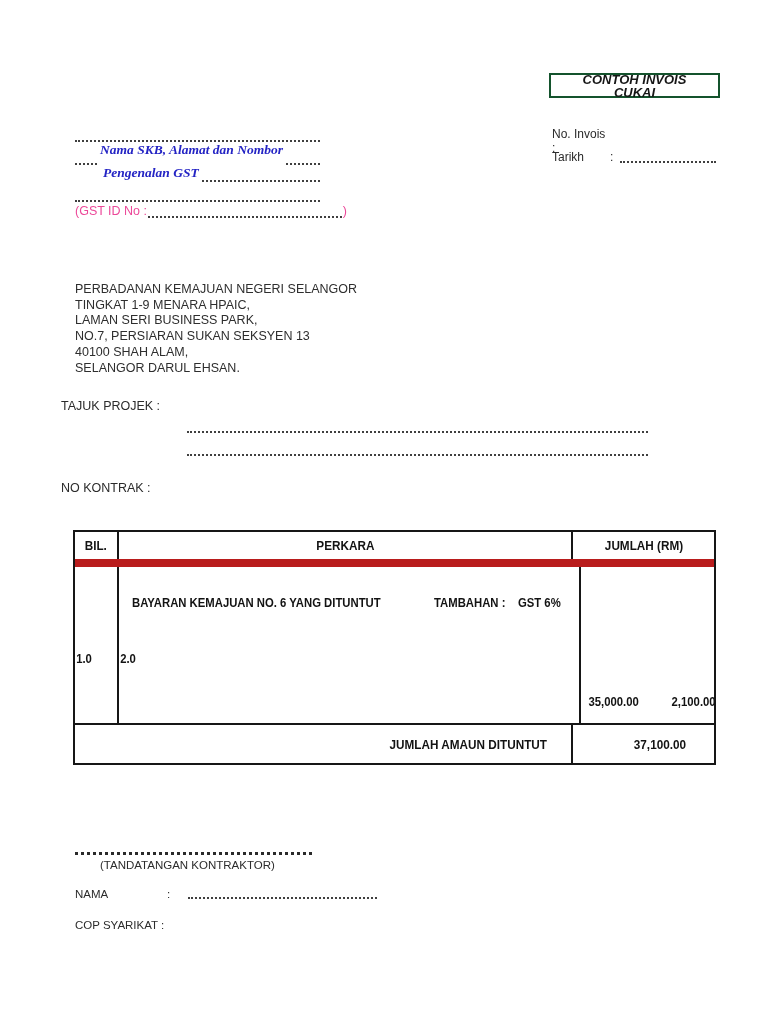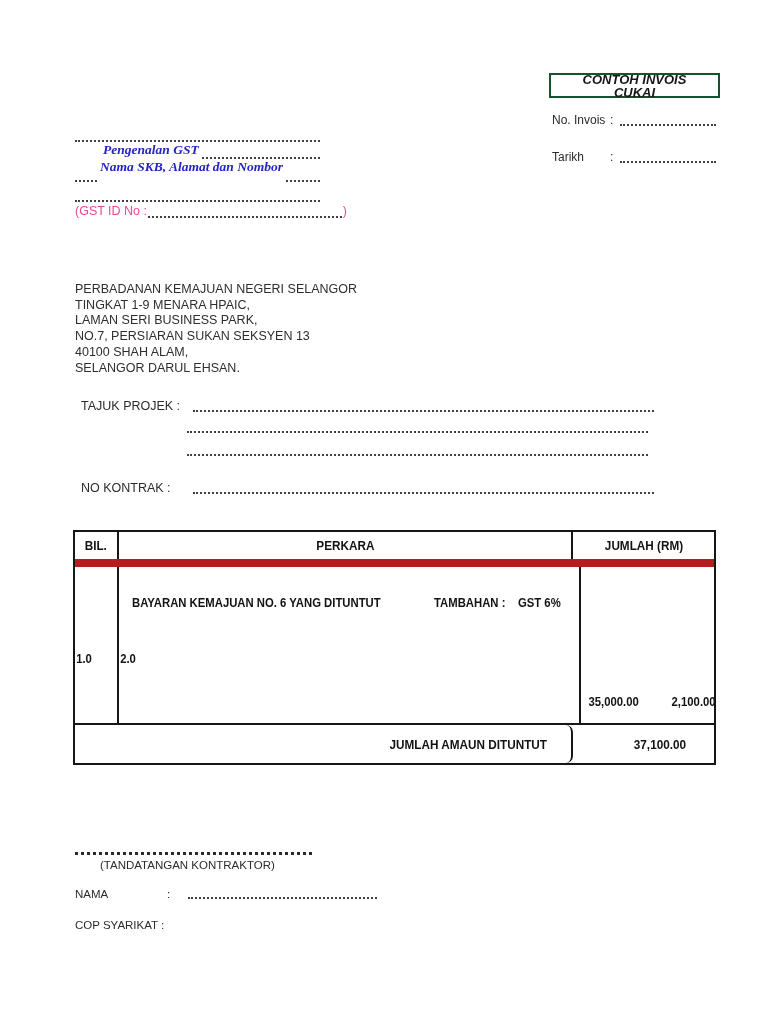--- a/index.html
+++ b/index.html
@@ -11,21 +11,21 @@
   
   .stamp {
     position:absolute; left:549px; top:73px; width:167px; height:21px;
     border:2px solid #14532d; display:flex; flex-direction:column;
     align-items:center; justify-content:center; overflow:visible; background:#fff;
   }
   .stamp-line { font-size:13px; font-weight:bold; font-style:italic; line-height:13px; white-space:nowrap; color:#161616; }
 
   
   .meta-row { position:absolute; left:552px; width:164px; display:flex; align-items:baseline; font-size:12px; color:#2b2b2b; }
-  .meta-row.invois { top:113px; }
+  .meta-row.invois { top:127px;flex-direction:column; }
   .meta-row.tarikh { top:150px; }
   .meta-label { width:58px; white-space:nowrap; }
   .meta-colon { width:10px; }
   .leader { flex:1 1 auto; border-bottom:2px dotted #3f3f3f; height:10px; align-self:flex-end; margin-bottom:1px; }
 
   
   .sender { position:absolute; left:75px; top:134px; width:272px; }
   .s-row { display:flex; align-items:baseline; width:245px; }
   .s-row .leader { height:11px; }
   .r1 { height:9px; } .r1 .leader { width:245px; flex:none; }
@@ -45,21 +45,21 @@
   .doc-title {
     position:absolute; left:75px; top:247px; width:632px; text-align:center;
     font-size:16px; font-weight:bold; letter-spacing:0.4px; color:#1d1d1d;
   }
 
   
   .recipient { position:absolute; left:75px; top:282px; font-size:12.5px; line-height:15.7px; color:#2e2e2e; }
   .recipient div { white-space:nowrap; }
 
   
-  .field-row { position:absolute; left:81px; width:573px; display:flex; align-items:baseline; font-size:12.5px; color:#2b2b2b; }
+  .field-row { position:absolute; left:61px; width:573px; display:flex; align-items:baseline; font-size:12.5px; color:#2b2b2b;flex-direction:column; }
   .field-row.project { top:399px; }
   .field-row.contract { top:481px; }
   .field-label { width:112px; flex:none; white-space:nowrap; }
   .leader-abs { position:absolute; border-bottom:2px dotted #3f3f3f; }
   .tajuk-l2 { left:187px; top:421px; width:461px; height:10px; }
   .tajuk-l3 { left:187px; top:444px; width:461px; height:10px; }
 
   
   .invoice-table {
     position:absolute; left:73px; top:530px; width:643px; height:235px;
@@ -71,21 +71,21 @@
   .c-bil { width:44px; flex:none; border-right:2px solid #161616; box-sizing:border-box; }
   .c-perkara { flex:1 1 auto; border-right:2px solid #161616; box-sizing:border-box; }
   .c-jumlah { width:141px; flex:none; box-sizing:border-box; }
   .hc { display:flex; align-items:center; justify-content:center; font-weight:bold; font-size:13.5px; color:#131313; }
   .bc { display:flex; flex-direction:row; font-weight:bold; font-size:13px; color:#131313; }
   .bc.bil { align-items:center; padding-top:27px; gap:26px; }
   .bc.perkara { align-items:flex-start; padding:27px 0 0 13px; gap:16px; }
   .bc.jumlah { align-items:flex-end; padding:27px 28px 12px 0; gap:26px; }
   .t-line { height:18px; line-height:18px; white-space:nowrap; }
   .tc { display:flex; align-items:center; font-weight:bold; font-size:13.5px; color:#131313; }
-  .tc.label { flex:1 1 auto; justify-content:flex-end; padding-right:24px; border-right:2px solid #161616; box-sizing:border-box;border-radius:7px; }
+  .tc.label { flex:1 1 auto; justify-content:flex-end; padding-right:24px; border-right:2px solid #161616; box-sizing:border-box; }
   .tc.value { width:141px; flex:none; justify-content:flex-end; padding-right:28px; box-sizing:border-box; }
 
   
   .cd { display:inline-block; transform:scaleX(0.87); white-space:nowrap; }
   .cd-l { transform-origin:0 50%; }
   .cd-c { transform-origin:50% 50%; }
   .cd-r { transform-origin:100% 50%; }
 
   
   .sig-leader { position:absolute; left:75px; top:843px; width:237px; height:9px; border-bottom:3px dotted #2a2a2a; }
@@ -115,27 +115,27 @@
   <div class="meta-row tarikh">
     <span class="meta-label">Tarikh</span>
     <span class="meta-colon">:</span>
     <span class="leader"></span>
   </div>
 
   <div class="sender">
     <div class="s-row r1">
       <span class="leader"></span>
     </div>
-    <div class="s-row r3">
-      <span class="blue-note">Pengenalan GST</span>
-      <span class="leader"></span>
-    </div>
     <div class="s-row r2">
       <span class="lead-sm"></span>
       <span class="blue-note">Nama SKB, Alamat dan Nombor</span>
+      <span class="leader"></span>
+    </div>
+    <div class="s-row r3">
+      <span class="blue-note">Pengenalan GST</span>
       <span class="leader"></span>
     </div>
     <div class="s-row r4">
       <span class="leader"></span>
     </div>
     <div class="gst-row">
       <span class="gst-open">(GST ID No :</span>
       <span class="leader"></span>
       <span class="gst-close">)</span>
     </div>

